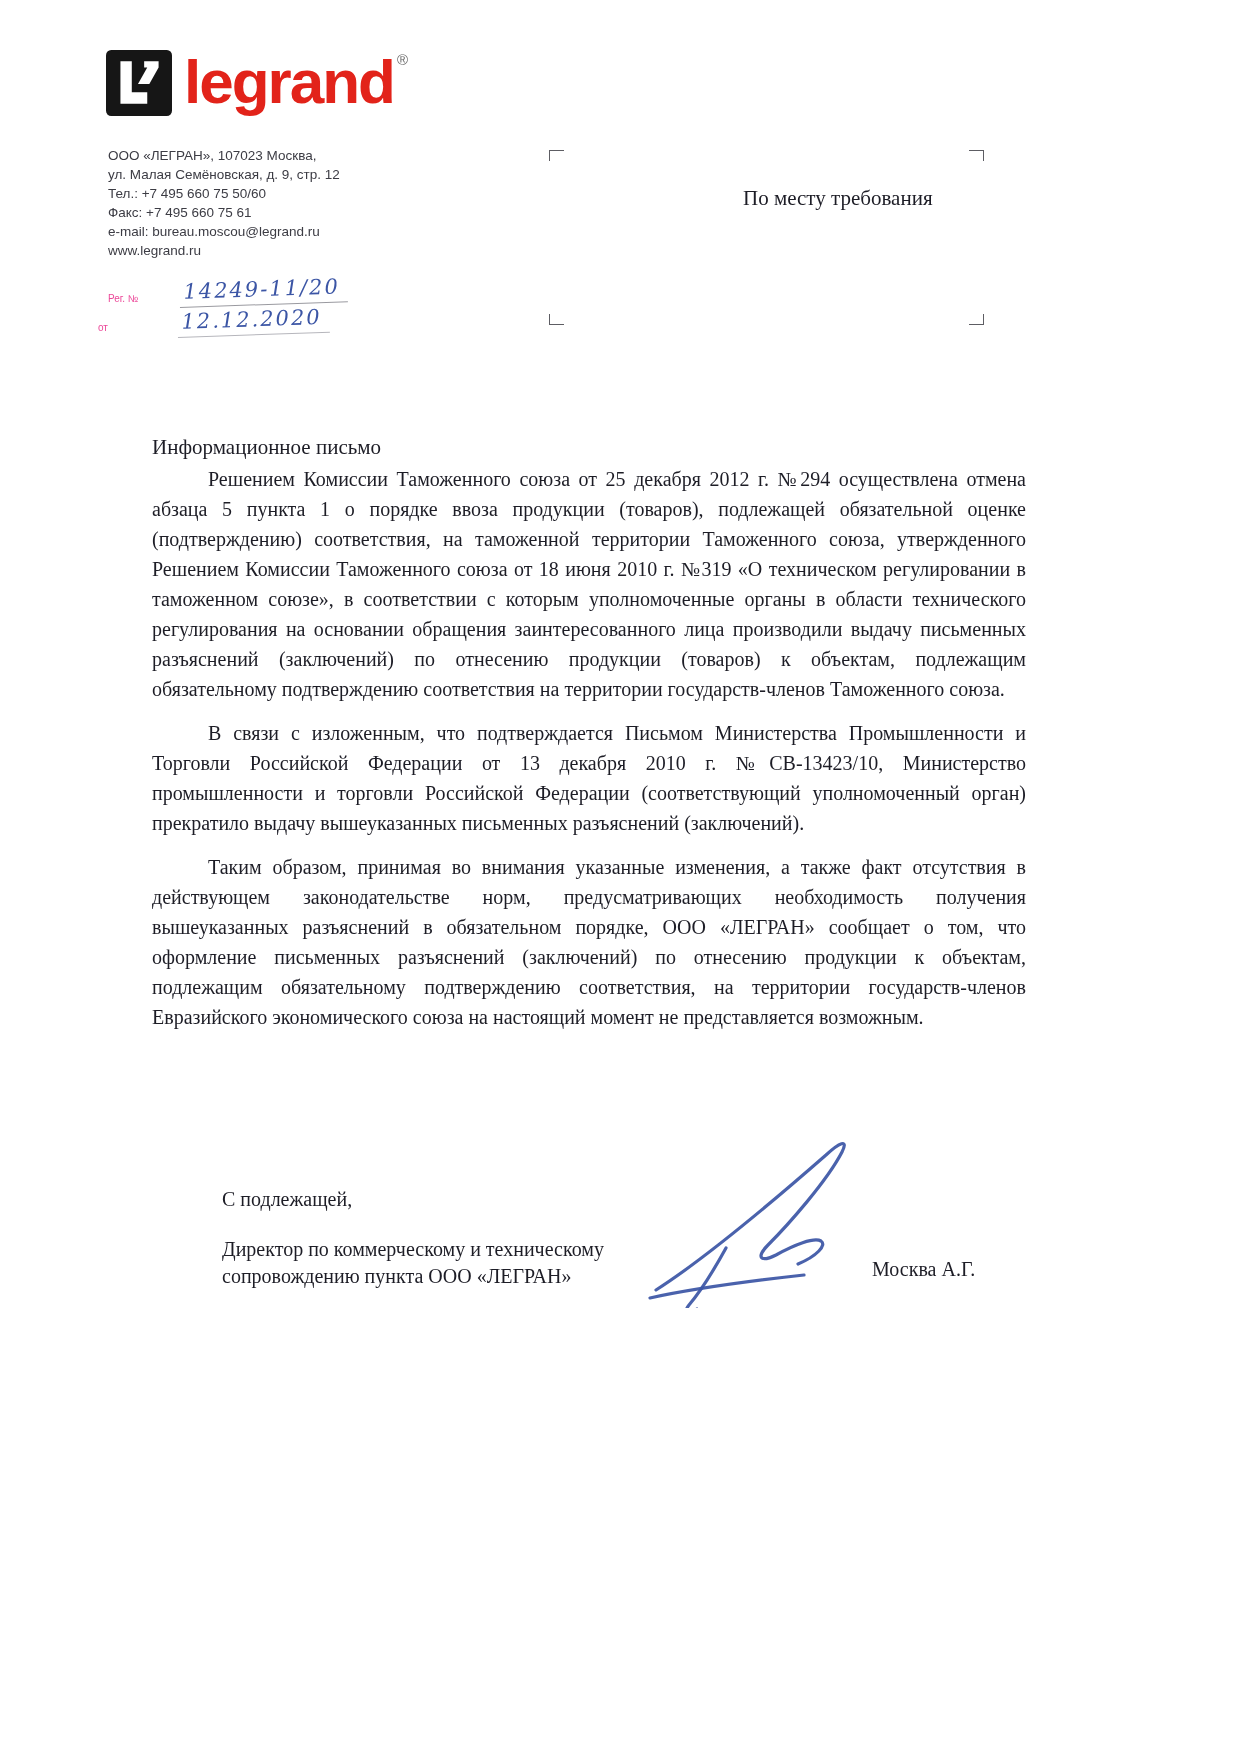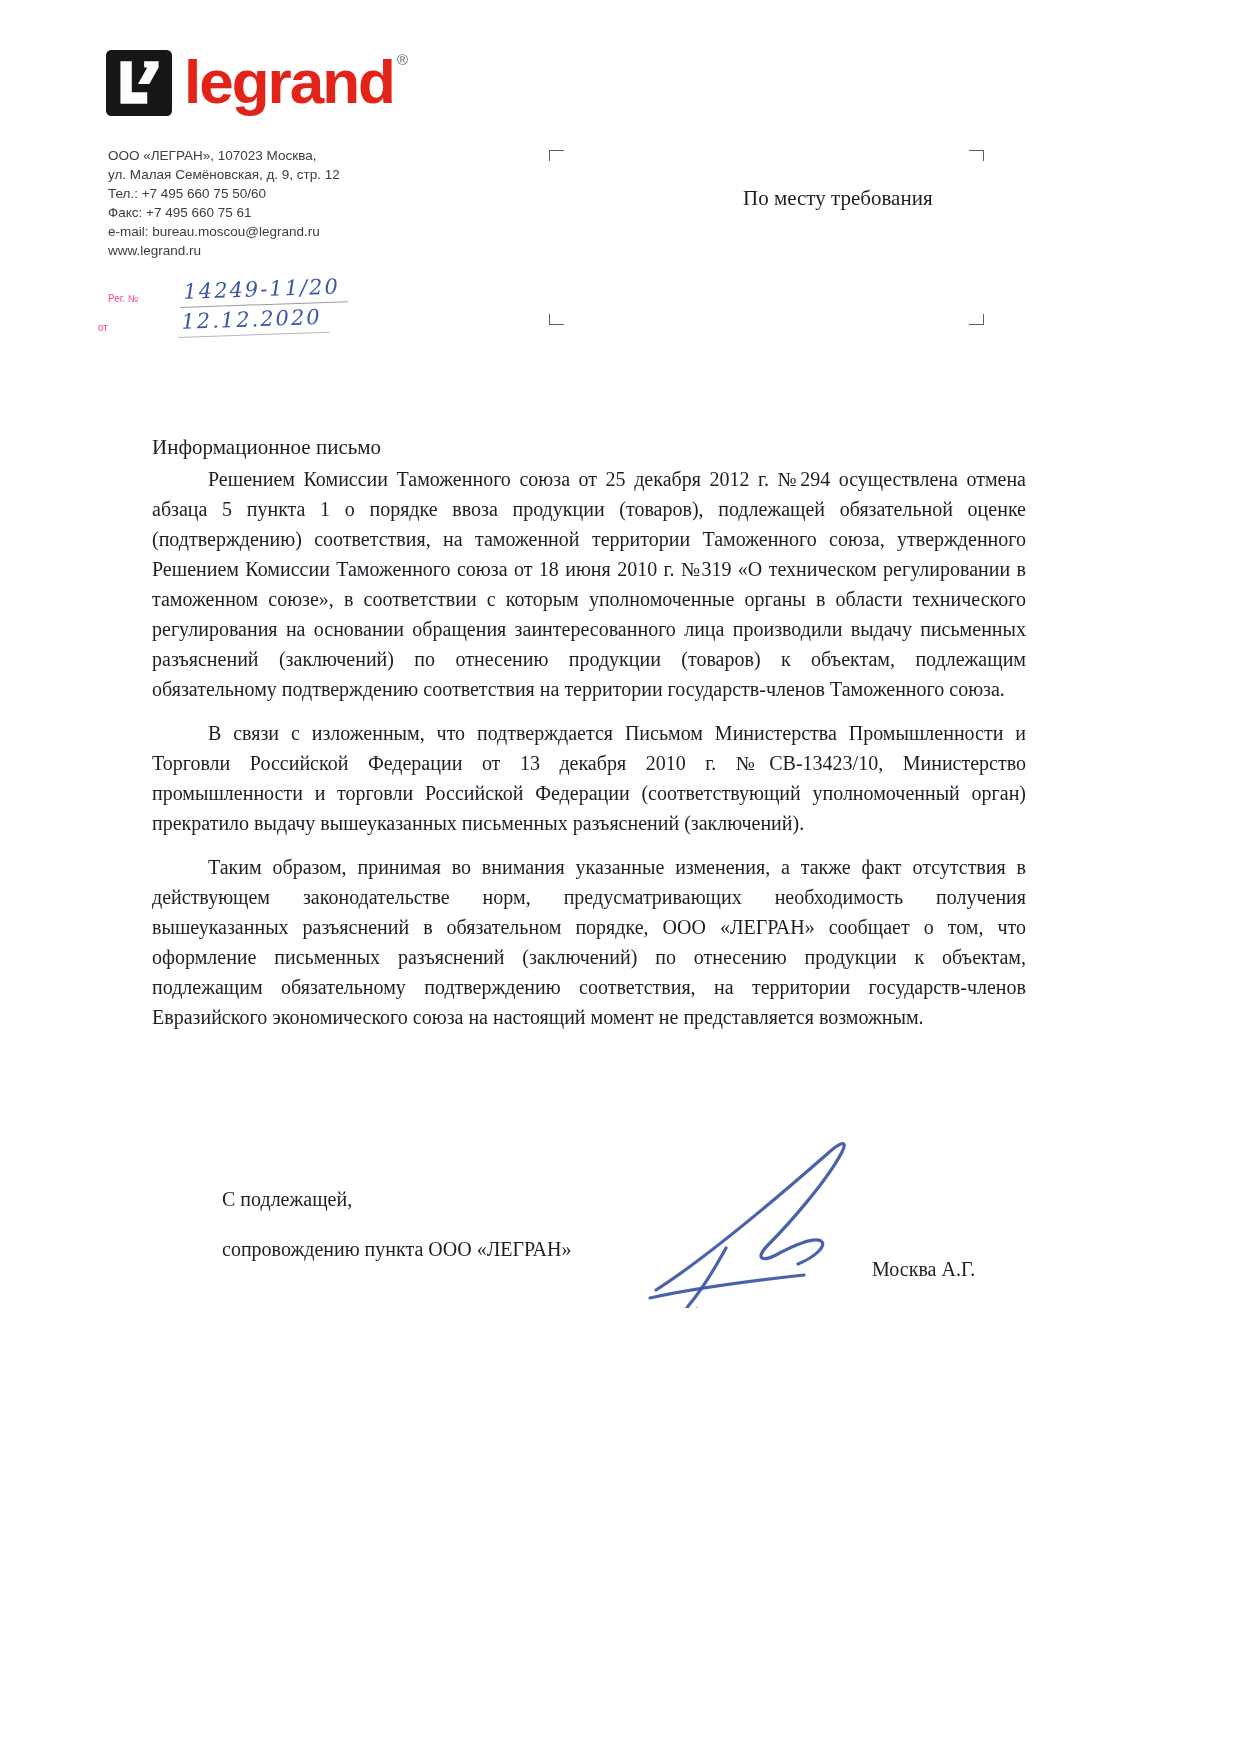--- a/index.html
+++ b/index.html
@@ -204,20 +204,21 @@
   <div class="title">Информационное письмо</div>
 
   <div class="body">
     <p>Решением Комиссии Таможенного союза от 25 декабря 2012 г. №294 осуществлена отмена абзаца 5 пункта 1 о порядке ввоза продукции (товаров), подлежащей обязательной оценке (подтверждению) соответствия, на таможенной территории Таможенного союза, утвержденного Решением Комиссии Таможенного союза от 18 июня 2010 г. №319 «О техническом регулировании в таможенном союзе», в соответствии с которым уполномоченные органы в области технического регулирования на основании обращения заинтересованного лица производили выдачу письменных разъяснений (заключений) по отнесению продукции (товаров) к объектам, подлежащим обязательному подтверждению соответствия на территории государств-членов Таможенного союза.</p>
     <p>В связи с изложенным, что подтверждается Письмом Министерства Промышленности и Торговли Российской Федерации от 13 декабря 2010 г. №СВ-13423/10, Министерство промышленности и торговли Российской Федерации (соответствующий уполномоченный орган) прекратило выдачу вышеуказанных письменных разъяснений (заключений).</p>
     <p>Таким образом, принимая во внимания указанные изменения, а также факт отсутствия в действующем законодательстве норм, предусматривающих необходимость получения вышеуказанных разъяснений в обязательном порядке, ООО «ЛЕГРАН» сообщает о том, что оформление письменных разъяснений (заключений) по отнесению продукции к объектам, подлежащим обязательному подтверждению соответствия, на территории государств-членов Евразийского экономического союза на настоящий момент не представляется возможным.</p>
   </div>
 
   <div class="closing">С подлежащей,</div>
   <div class="signer-title">
+    <div>Директор по коммерческому и техническому</div>
     <div>сопровождению пункта ООО «ЛЕГРАН»</div>
   </div>
 
   <svg class="signature" viewBox="0 0 260 180" aria-hidden="true">
     <path d="M 28 162 C 78 130, 158 62, 198 27 C 211 15, 221 10, 214 24 C 199 53, 160 97, 140 117 C 128 129, 132 135, 148 127 C 166 117, 186 109, 193 113 C 199 117, 189 128, 170 136"></path>
     <path d="M 98 120 C 87 140, 72 164, 61 177 C 54 186, 60 189, 69 181"></path>
     <path d="M 22 170 C 72 159, 122 153, 176 147"></path>
   </svg>
 
   <div class="signer-name">Москва А.Г.</div>

